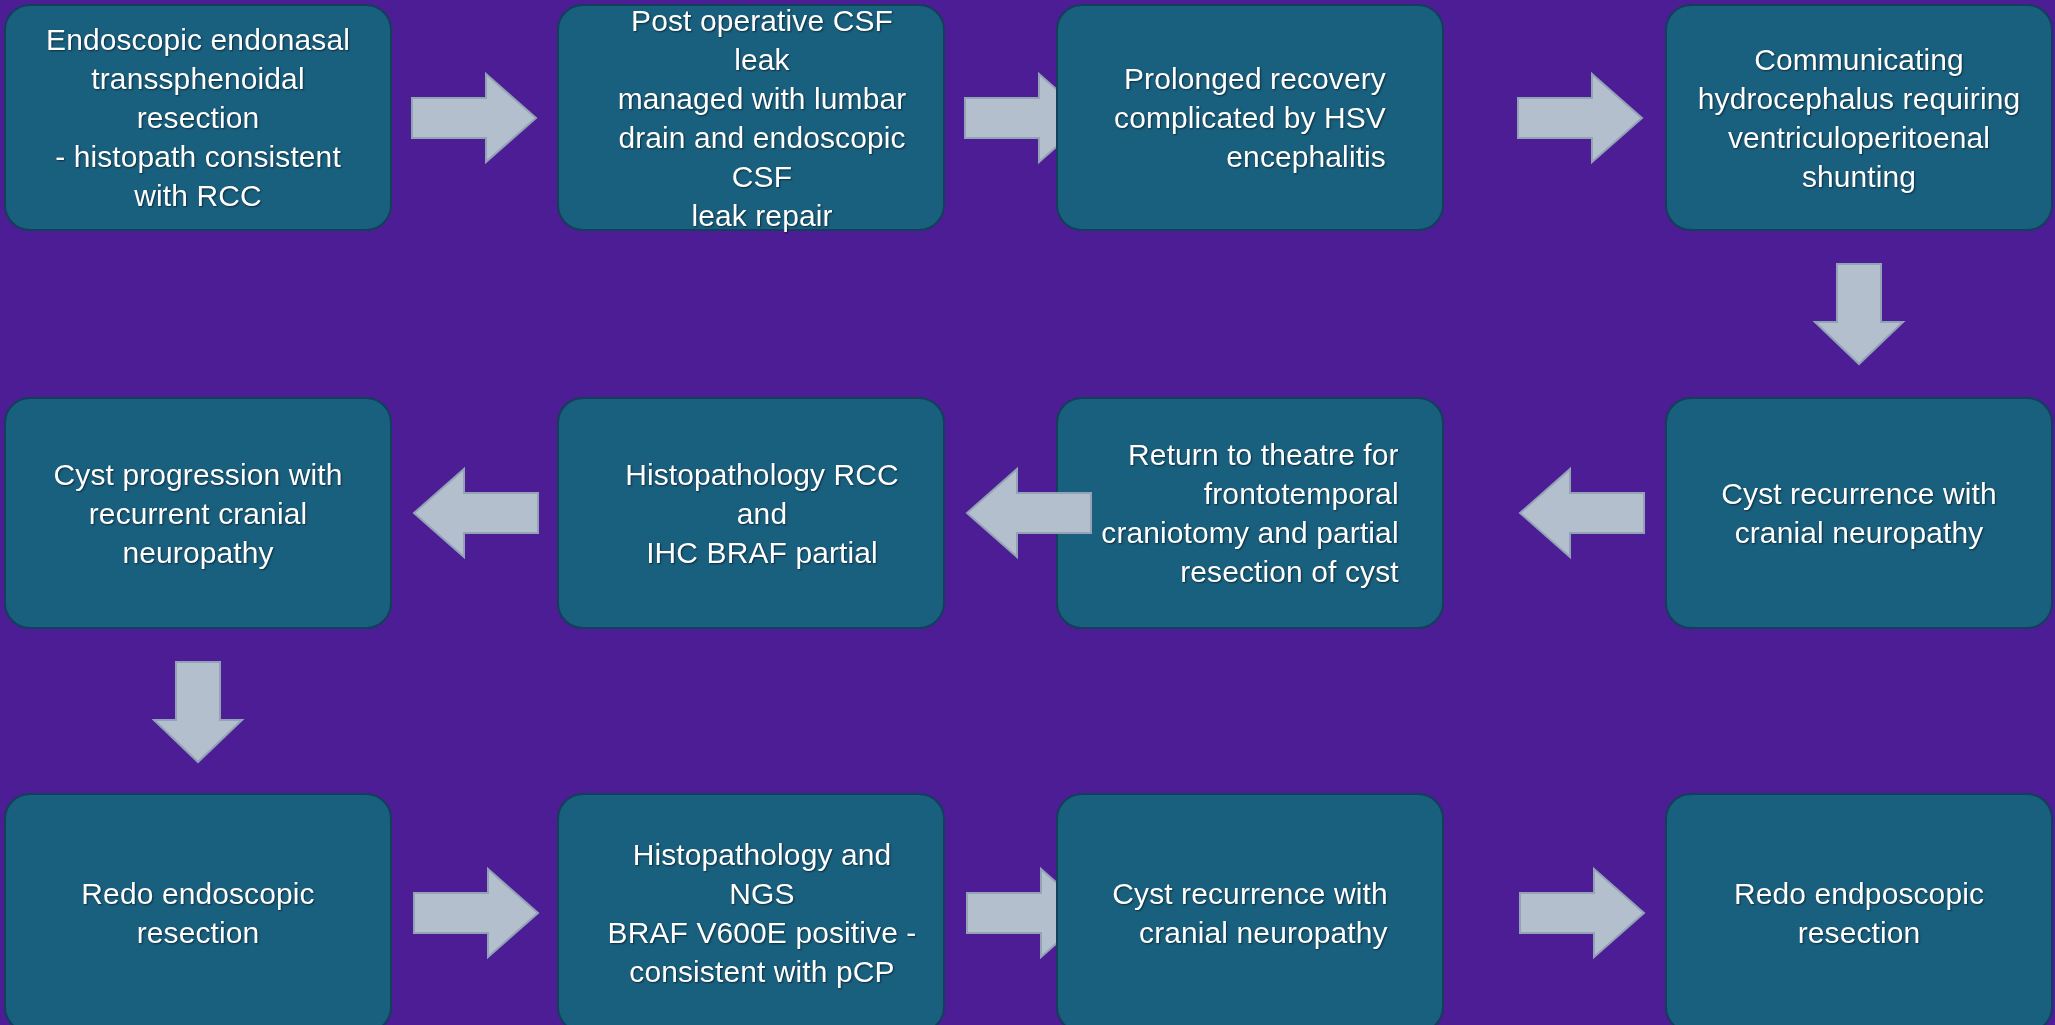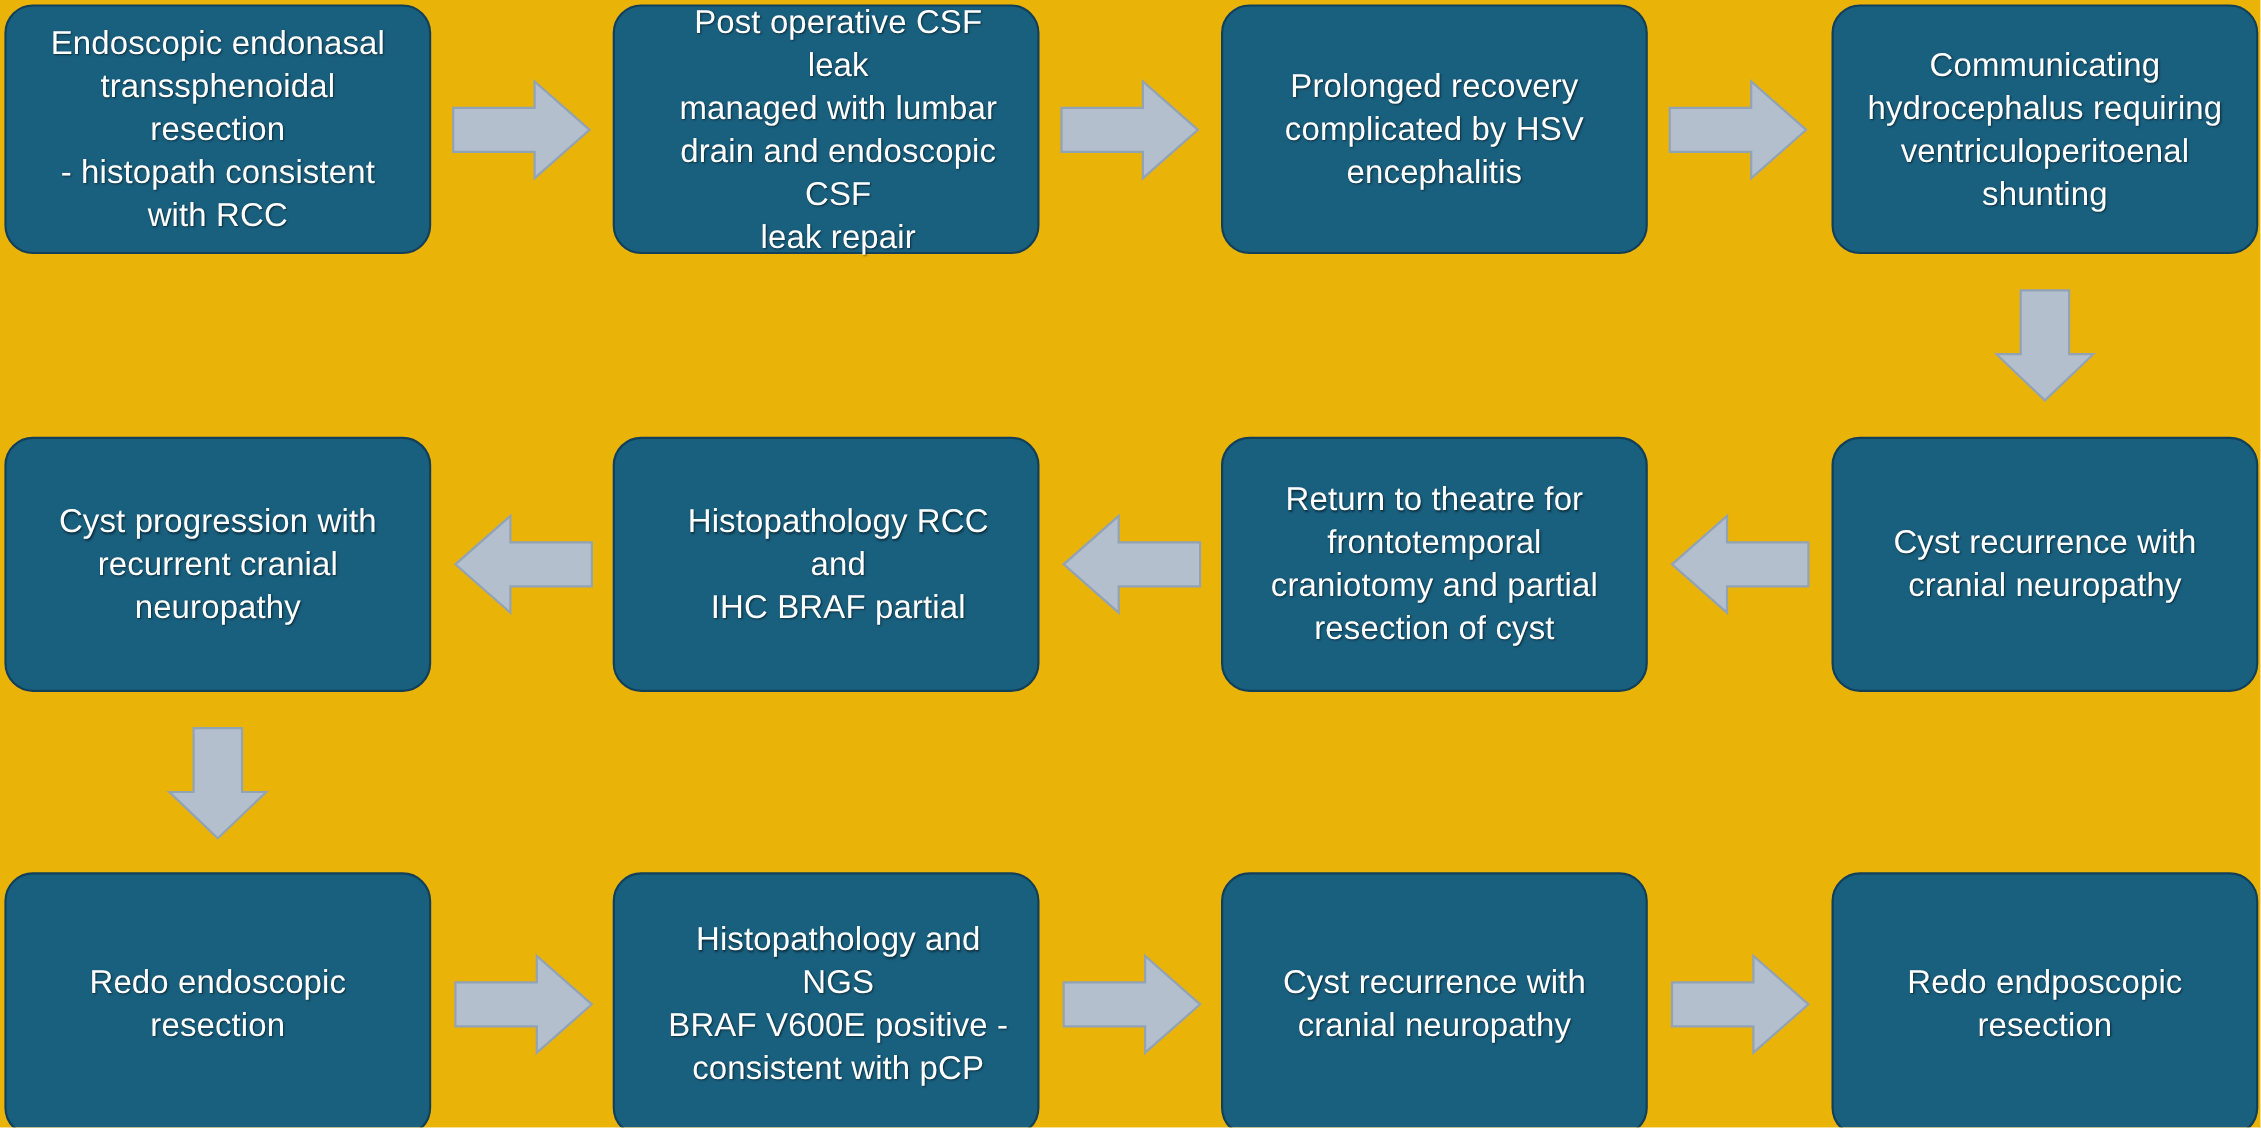--- a/index.html
+++ b/index.html
@@ -8,21 +8,21 @@
     padding: 0;
     background: #ffffff;
   }
   body {
     font-family: "Liberation Sans", sans-serif;
   }
   #canvas {
     position: relative;
     width: 2055px;
     height: 1025px;
-    background: #eab308;
+    background: #4c1d95;
     overflow: hidden;
   }
 
   
   .node {
     position: absolute;
     box-sizing: border-box;
     background: #19607f;
     border: 2px solid #123f59;
     border-radius: 26px;
@@ -35,21 +35,21 @@
     line-height: 1.30;
     padding: 10px 26px;
     text-shadow: 1px 1px 2px rgba(0,0,0,0.55);
     white-space: pre-line;
     letter-spacing: 0.1px;
   }
 
   
   .c1 { left: 4px;    width: 388px; }
   .c2 { left: 557px;  width: 388px; padding-left: 48px; }
-  .c3 { left: 1110px; width: 388px; }
+  .c3 { left: 1056px; width: 388px; text-align: right; }
   .c4 { left: 1665px; width: 388px; }
 
   
   .r1 { top: 4px;   height: 227px; }
   .r2 { top: 397px; height: 232px; }
   .r3 { top: 793px; height: 240px; }
 
   
   .arrow {
     position: absolute;

